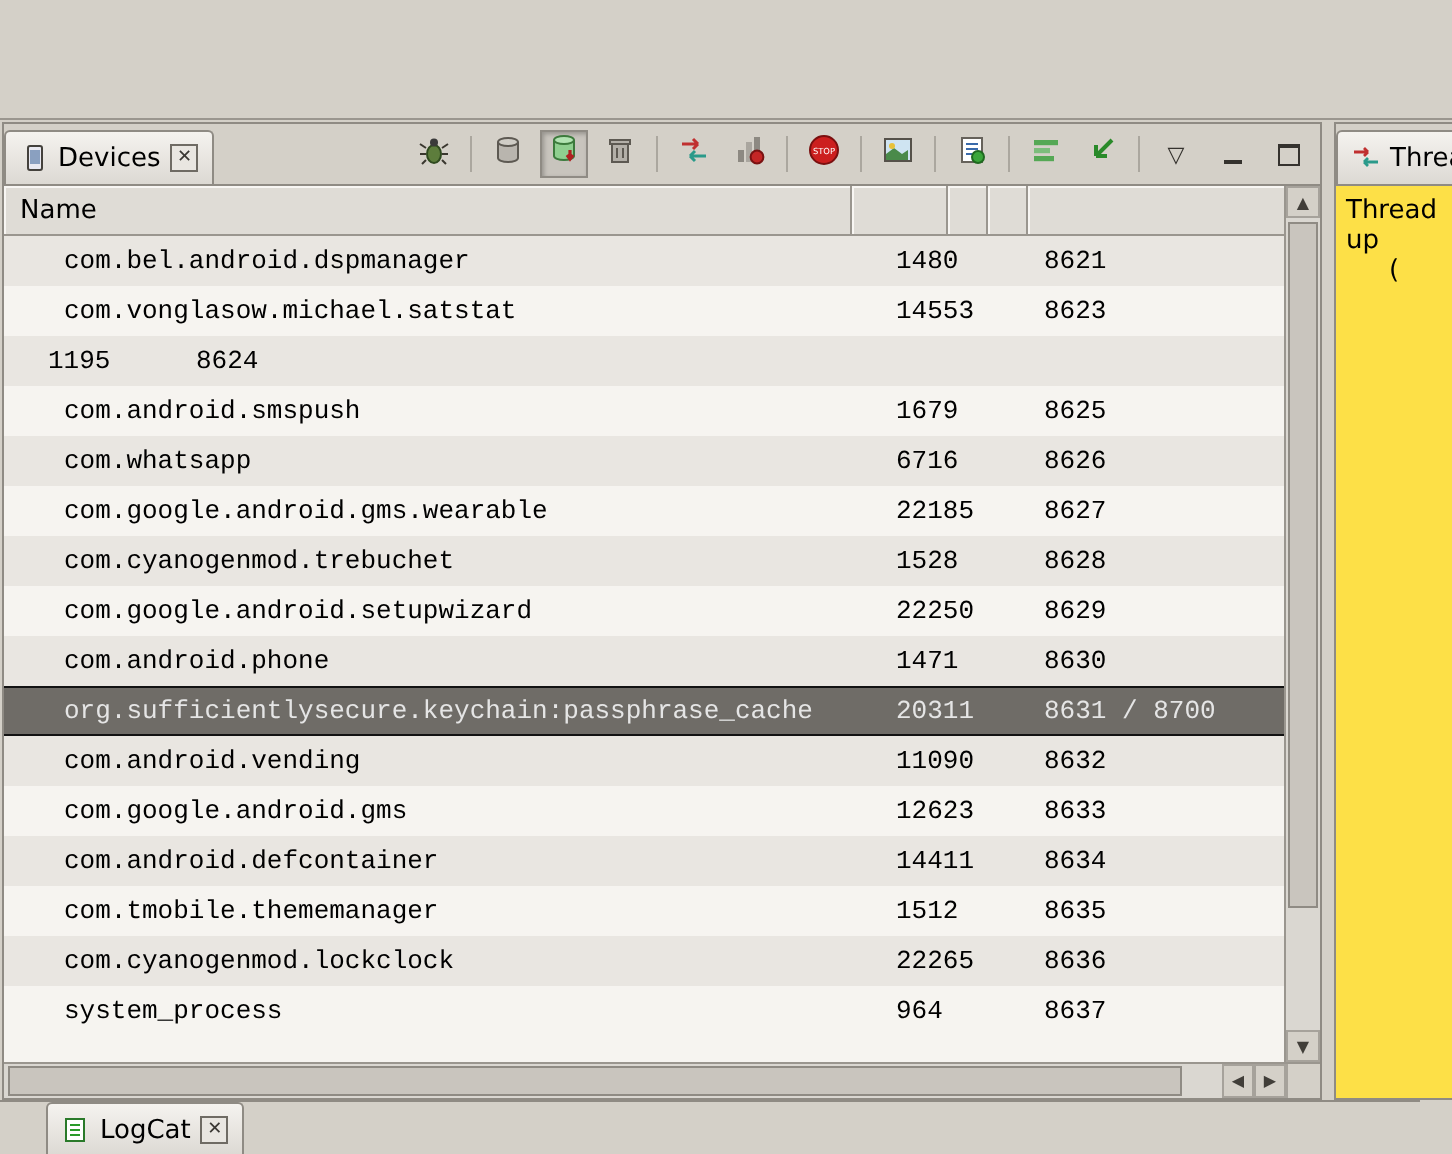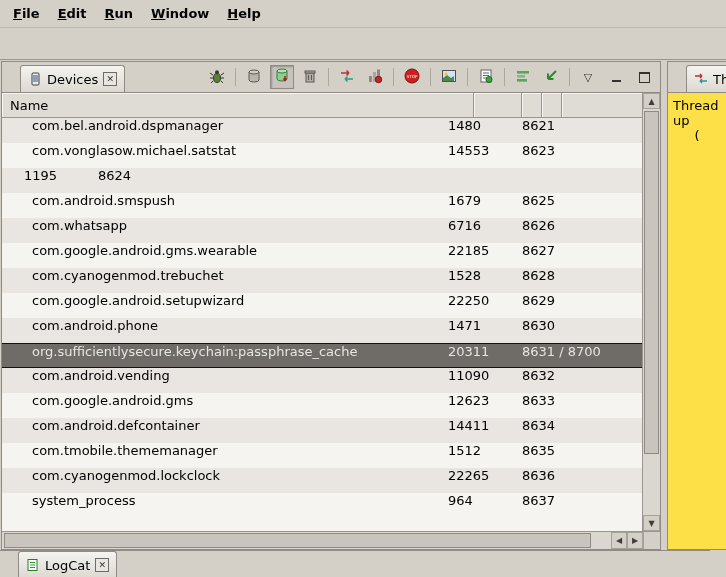--- a/index.html
+++ b/index.html
@@ -18,21 +18,21 @@
 
   
   .main{position:absolute;top:61px;left:0;right:0;height:489px;}
   .devices-panel{position:absolute;left:1px;top:0;width:660px;height:489px;border:1px solid #8f8b84;
                  background:#d4d0c8;display:flex;flex-direction:column;box-sizing:border-box;}
   .threads-panel{position:absolute;left:667px;top:0;right:0;height:489px;border:1px solid #8f8b84;border-right:none;
                  background:#d4d0c8;display:flex;flex-direction:column;box-sizing:border-box;overflow:hidden;}
 
   
   .panel-tabbar{height:30px;display:flex;align-items:flex-end;position:relative;flex:0 0 30px;}
-  .tab{display:flex;align-items:center;gap:5px;height:26px;padding:0 7px;margin-left:18px;white-space:nowrap;
+  .tab{display:flex;align-items:center;gap:5px;height:26px;padding:0 7px;margin-left:0;white-space:nowrap;
        border:1px solid #8f8b84;border-bottom:none;border-radius:3px 3px 0 0;
        background:linear-gradient(#f5f3ef,#dcd9d3);}
   .tab-close{width:12px;height:12px;border:1px solid #6f6b64;display:flex;align-items:center;justify-content:center;
              font-size:9px;line-height:1;background:#e9e6e1;color:#3a3733;}
   .tab-icon{display:inline-flex;}
 
   
   .panel-toolbar{position:absolute;right:4px;top:3px;display:flex;align-items:center;gap:4px;height:24px;}
   .tbtn{width:22px;height:22px;display:flex;align-items:center;justify-content:center;border:1px solid transparent;}
   .tbtn.pressed{border:1px solid #8f8b84;background:#c8c4bd;box-shadow:inset 1px 1px 2px rgba(0,0,0,.25);}
@@ -40,24 +40,24 @@
   .glyph{font-size:11px;color:#35322e;line-height:1;}
   .min-bar{width:9px;height:8px;border-bottom:2px solid #35322e;}
   .max-box{width:9px;height:8px;border:1px solid #35322e;border-top:2px solid #35322e;}
 
   
   .table-area{flex:1;display:flex;border-top:1px solid #8f8b84;background:#f6f4f0;min-height:0;}
   .table-main{flex:1;display:flex;flex-direction:column;min-width:0;overflow:hidden;}
   .thead{flex:0 0 25px;height:25px;display:flex;background:#dfdcd6;}
   .th{box-sizing:border-box;border-right:1px solid #9a968f;border-bottom:1px solid #9a968f;
       box-shadow:inset 1px 1px 0 #f8f6f3;display:flex;align-items:center;padding-left:8px;overflow:hidden;}
-  .th-name{width:472px;} .th-pid{width:48px;} .th-a{width:20px;} .th-b{width:20px;}
+  .th-name{width:424px;} .th-pid{width:48px;} .th-a{width:20px;} .th-b{width:20px;}
   .th-port{flex:1;border-right:none;}
   .tbody{flex:1;overflow:hidden;}
-  .row{height:25px;display:flex;align-items:flex-start;box-sizing:border-box;white-space:nowrap;}
+  .row{height:25px;display:flex;align-items:center;box-sizing:border-box;white-space:nowrap;font-family:Liberation Mono, monospace;}
   .row:nth-child(odd){background:#e9e6e1;}
   .row:nth-child(even){background:#f6f4f0;}
   .row.selected{background:#6f6c67;color:#e5e5e5;border-top:1px solid #121212;border-bottom:1px solid #121212;}
   .cell{overflow:hidden;box-sizing:border-box;}
   .c-name{width:424px;padding-left:30px;}
   .c-pid{width:88px;padding-left:22px;}
   .c-port{padding-left:8px;}
 
   
   .vscroll{flex:0 0 17px;width:17px;display:flex;flex-direction:column;background:#dad7d1;border-left:1px solid #9a968f;}
@@ -72,34 +72,27 @@
            background:#d4d0c8;border:1px solid #a6a29b;box-sizing:border-box;}
   .hcorner{width:17px;background:#d4d0c8;border-left:1px solid #a6a29b;box-sizing:border-box;}
 
   
   .threads-content{flex:1;border-top:1px solid #8f8b84;background:#fde047;padding:5px 3px;}
   .threads-line1{padding-left:2px;}
   .threads-line2{text-align:center;}
 
   
   .bottom-bar{position:absolute;left:0;right:16px;top:550px;height:27px;background:#d4d0c8;
-              border-top:1px solid #8f8b84;display:flex;align-items:flex-end;}
+              border-top:1px solid #8f8b84;display:flex;align-items:flex-end;padding-left:23px;}
 </style>
 </head>
 <body>
 
 <div class="window">
 
-  <div class="menubar">
-    <span class="menu-item">File</span>
-    <span class="menu-item">Edit</span>
-    <span class="menu-item">Run</span>
-    <span class="menu-item">Window</span>
-    <span class="menu-item">Help</span>
-  </div>
 
   <div class="toolbar-strip"></div>
 
   <div class="main">
 
     <div class="devices-panel">
       <div class="panel-tabbar">
         <div class="tab">
           <span class="tab-icon">
             <svg width="14" height="14" viewBox="0 0 14 14">

